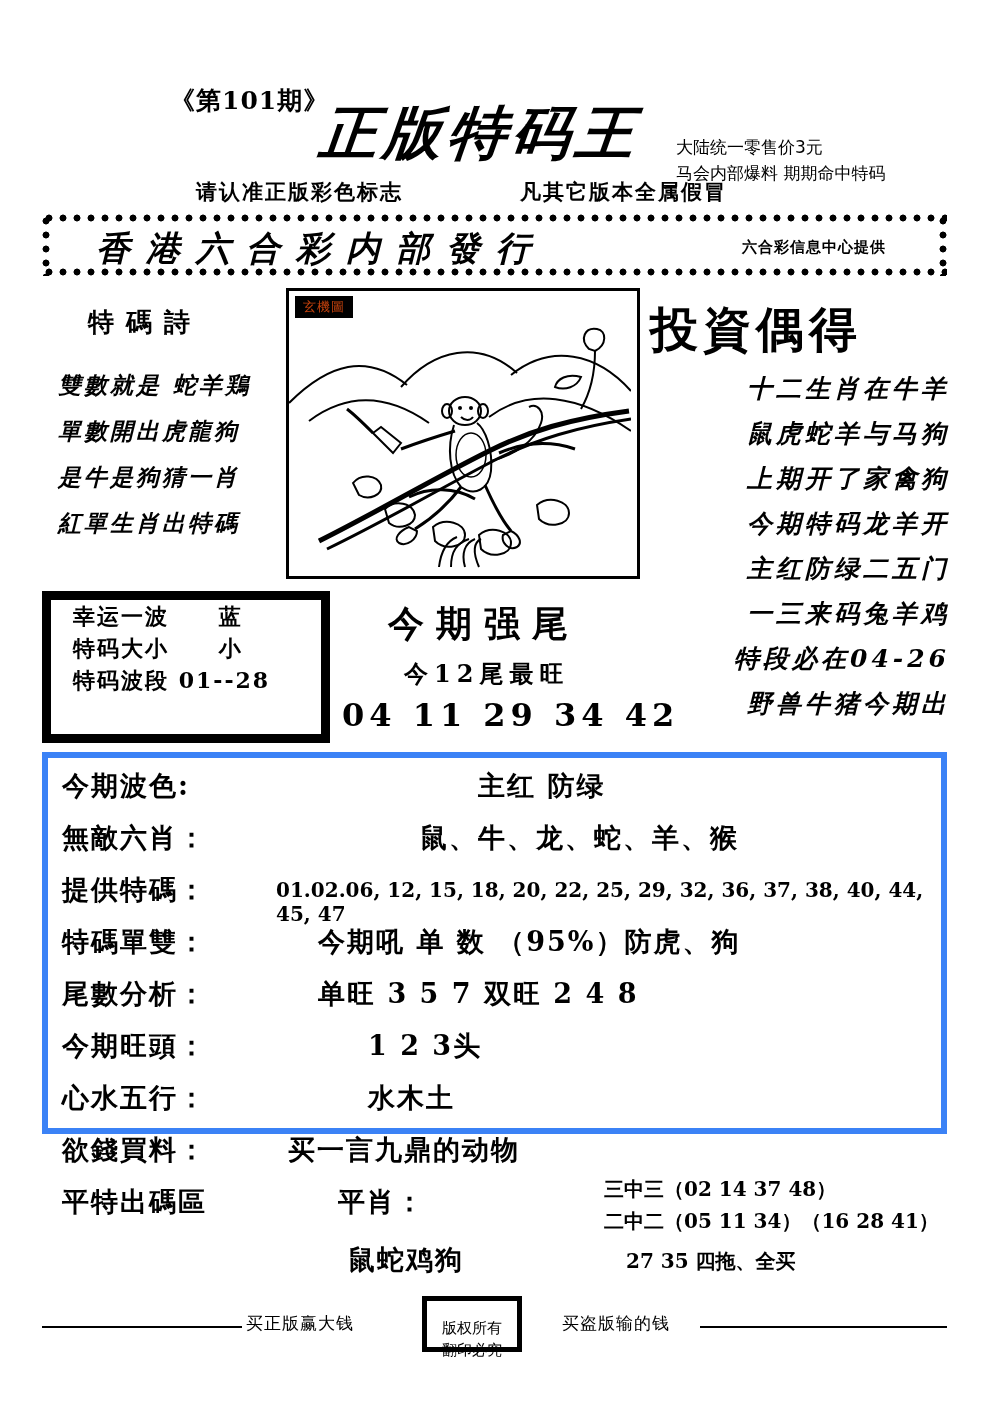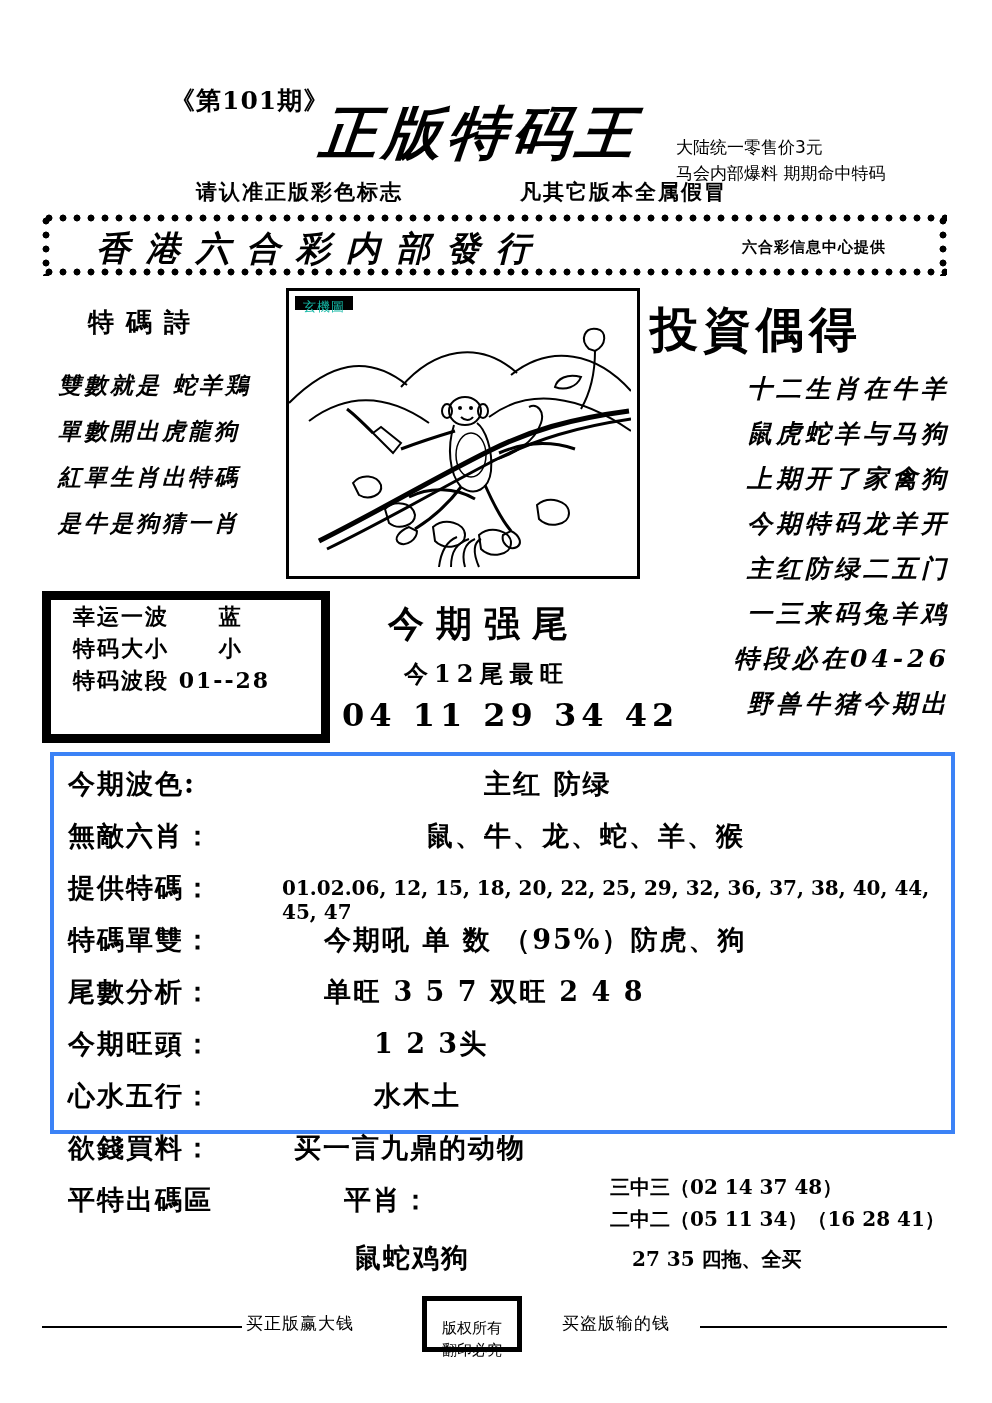--- a/index.html
+++ b/index.html
@@ -136,23 +136,23 @@
     left: 286px; top: 288px;
     width: 348px;
     height: 285px;
     border: 3px solid #000;
     background: #fff;
     overflow: hidden;
   }
   .pic-tag {
     position: absolute;
     left: 6px; top: 5px;
-    width: 58px; height: 14px;
+    width: 58px; height: 22px;
     background: #000;
-    color: #14b8a6;
+    color: #c2410c;
     font-size: 13px;
     text-align: center;
     line-height: 22px;
     letter-spacing: 1px;
     font-family: "DejaVu Serif", serif;
   }
   
   .right-title {
     position: absolute;
     left: 650px; top: 298px;
@@ -216,24 +216,23 @@
     font-family: "DejaVu Serif", serif;
     letter-spacing: 5px;
     font-weight: bold;
   }
   
   .table-box {
     position: absolute;
     left: 42px; top: 752px;
     width: 905px;
     height: 382px;
-    border: 4px solid #3b82f6;
+    border: 6px solid #3b82f6;
     box-sizing: border-box;
     background: #fff;
-    margin-left: 8px;
   }
   .row {
     position: relative;
     height: 52px;
   }
   .lbl {
     position: absolute;
     left: 14px;
     font-size: 27px;
     font-family: "DejaVu Serif", serif;
@@ -312,22 +311,22 @@
     <div class="band-dots-left"></div>
     <div class="band-dots-right"></div>
     <div class="band-title">香港六合彩内部發行</div>
     <div class="band-note">六合彩信息中心提供</div>
   </div>
 
   <div class="poem-title">特碼詩</div>
   <div class="poem-lines">
     <div>雙數就是 蛇羊鶏</div>
     <div>單數開出虎龍狗</div>
+    <div>是牛是狗猜一肖</div>
     <div>紅單生肖出特碼</div>
-    <div>是牛是狗猜一肖</div>
   </div>
 
   <div class="picture">
     <svg width="342" height="279" viewBox="0 0 342 279">
 
       <path d="M0 110 C 40 70, 80 60, 120 92 C 150 60, 190 50, 230 80 C 270 50, 310 60, 342 95 L342 0 L0 0 Z" fill="#fff" stroke="none"></path>
       <path d="M0 112 C 40 72, 78 62, 118 94" fill="none" stroke="#000" stroke-width="2"></path>
       <path d="M112 96 C 145 58, 190 48, 228 82" fill="none" stroke="#000" stroke-width="2"></path>
       <path d="M222 84 C 262 52, 308 62, 342 100" fill="none" stroke="#000" stroke-width="2"></path>
       <path d="M20 130 C 60 100, 100 104, 140 132" fill="none" stroke="#000" stroke-width="2"></path>

